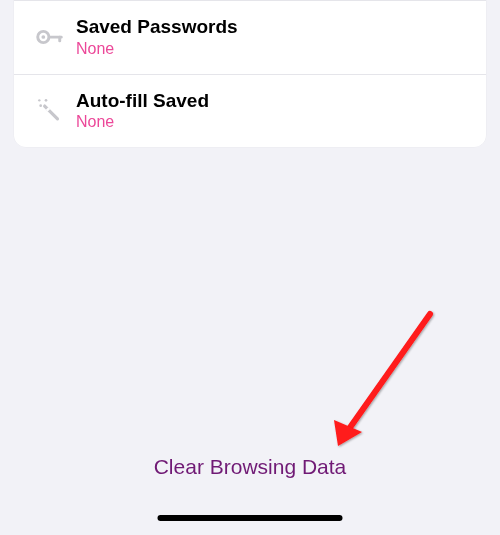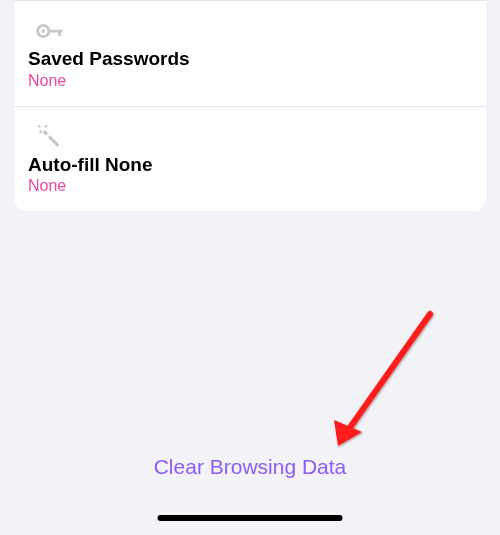--- a/index.html
+++ b/index.html
@@ -17,24 +17,23 @@
     }
     .card {
       background: #ffffff;
       margin: 0 14px;
       border-radius: 0 0 12px 12px;
       overflow: hidden;
       box-shadow: 0 0 0 0.5px rgba(0,0,0,0.03);
     }
     .row {
       display: flex;
-      align-items: flex-start;
+      align-items: center;
       padding: 14px 16px 14px 14px;
       border-top: 1px solid #e5e5ea;
-      flex-direction: column;
     }
     .row:first-child {
       border-top: 1px solid #e5e5ea;
     }
     .icon-wrap {
       width: 48px;
       display: flex;
       align-items: center;
       justify-content: flex-start;
       padding-left: 6px;
@@ -56,21 +55,21 @@
       line-height: 1.3;
     }
     .clear-button {
       position: absolute;
       bottom: 56px;
       left: 0;
       right: 0;
       text-align: center;
       font-size: 21px;
       font-weight: 400;
-      color: #8b5cf6;
+      color: #701a75;
       cursor: pointer;
     }
     .home-indicator {
       position: absolute;
       bottom: 14px;
       left: 50%;
       transform: translateX(-50%);
       width: 185px;
       height: 6px;
       background: #000;
@@ -107,21 +106,21 @@
     <div class="icon-wrap">
       <svg width="32" height="32" viewBox="0 0 24 24" fill="currentColor">
         <rect x="7" y="7" width="16" height="2.4" rx="1.2" transform="rotate(45 8 8)" fill="currentColor"></rect>
         <rect x="9.5" y="9.5" width="2" height="2.6" transform="rotate(45 10.5 10.8)" fill="#fff"></rect>
         <circle cx="5" cy="8" r="1" fill="currentColor"></circle>
         <circle cx="4" cy="4" r="0.9" fill="currentColor"></circle>
         <circle cx="9" cy="4" r="1" fill="currentColor"></circle>
       </svg>
     </div>
     <div class="text-wrap">
-      <div class="row-title">Auto-fill None</div>
+      <div class="row-title">Auto-fill Saved</div>
       <div class="row-subtitle">None</div>
     </div>
   </div>
 
 </div>
 
 <div class="clear-button">Clear Browsing Data</div>
 
 <div class="home-indicator"></div>
 

